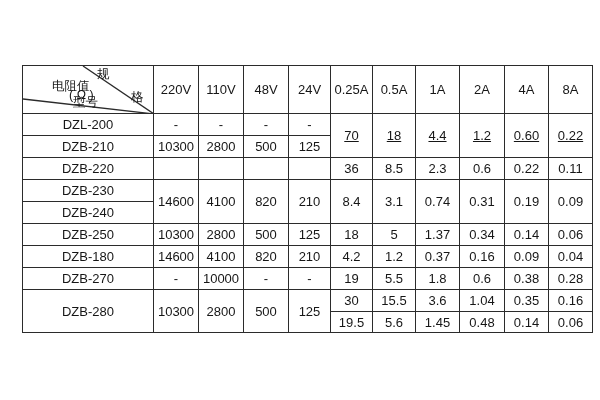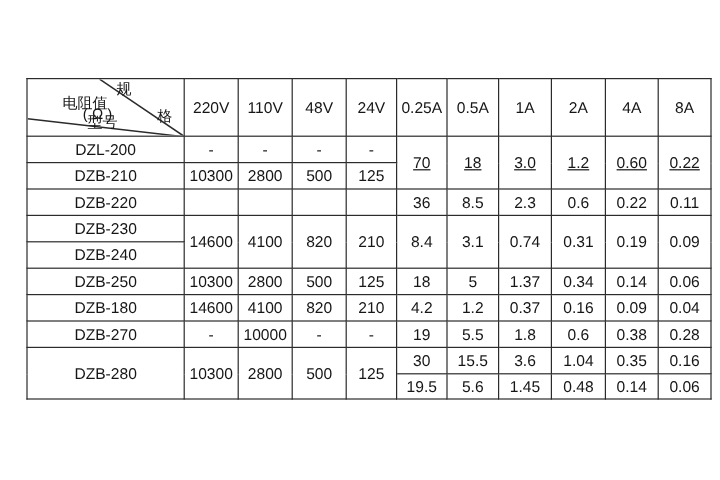--- a/index.html
+++ b/index.html
@@ -77,21 +77,21 @@
     </tr>
 
     <tr class="r">
       <td>DZL-200</td>
       <td>-</td>
       <td>-</td>
       <td>-</td>
       <td>-</td>
       <td rowspan="2" class="va-bottom">70</td>
       <td rowspan="2" class="va-bottom">18</td>
-      <td rowspan="2" class="va-bottom">3.0</td>
+      <td rowspan="2" class="va-bottom">4.4</td>
       <td rowspan="2" class="va-bottom">1.2</td>
       <td rowspan="2" class="va-bottom">0.60</td>
       <td rowspan="2" class="va-bottom">0.22</td>
     </tr>
 
     <tr class="r">
       <td>DZB-210</td>
       <td>10300</td>
       <td>2800</td>
       <td>500</td>

